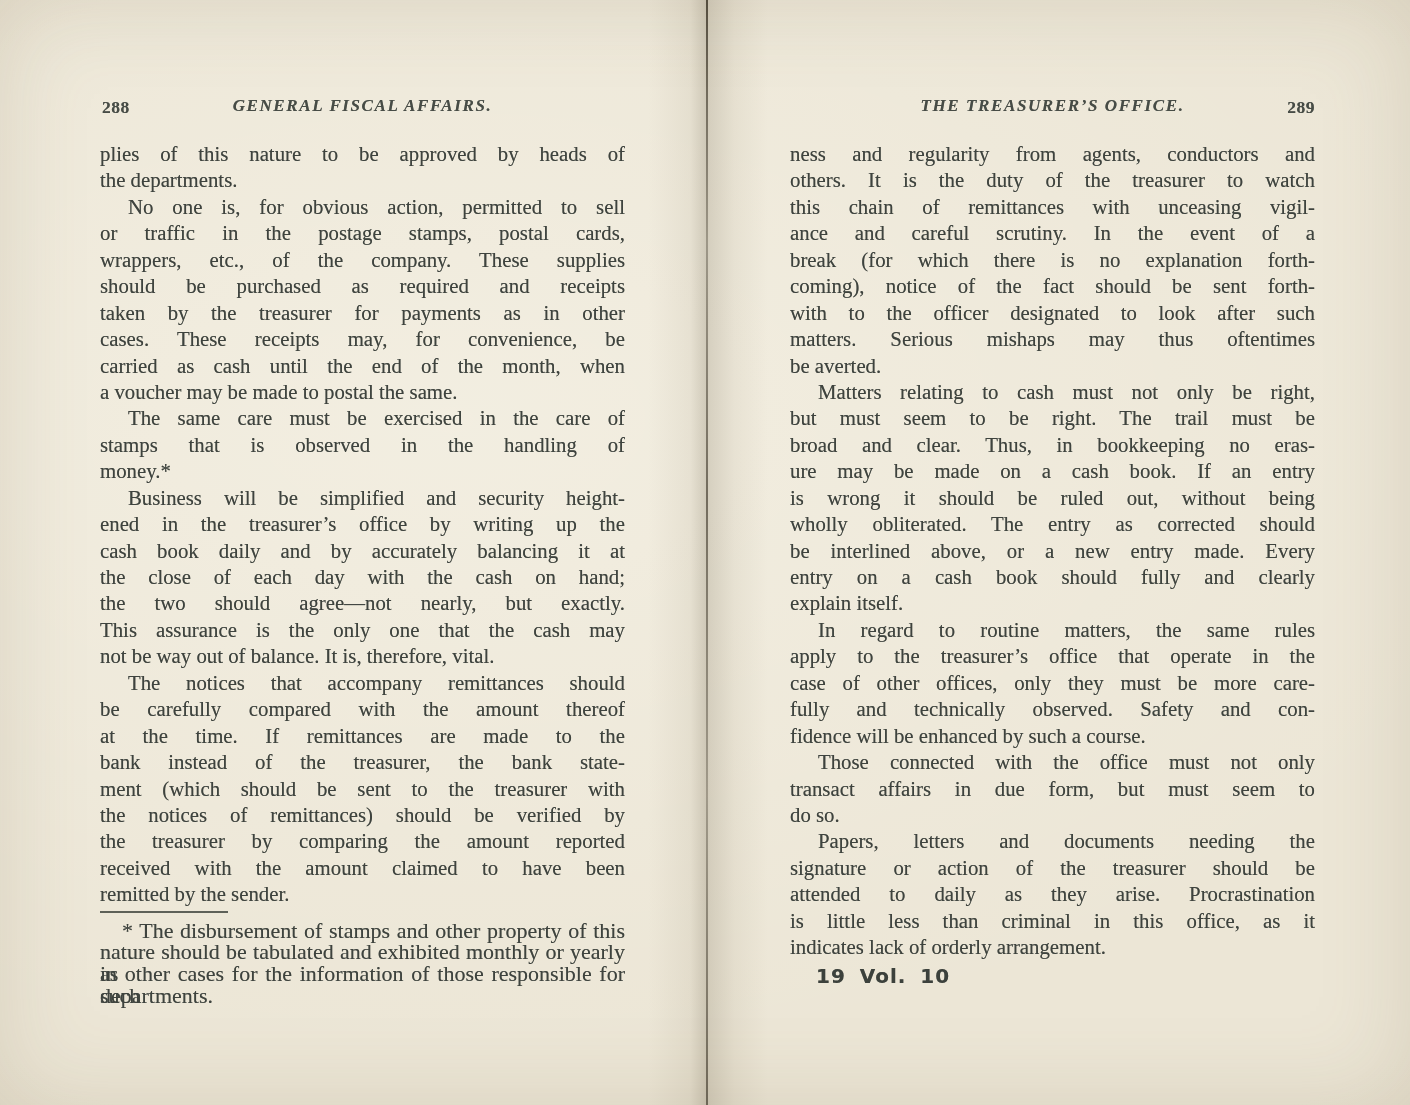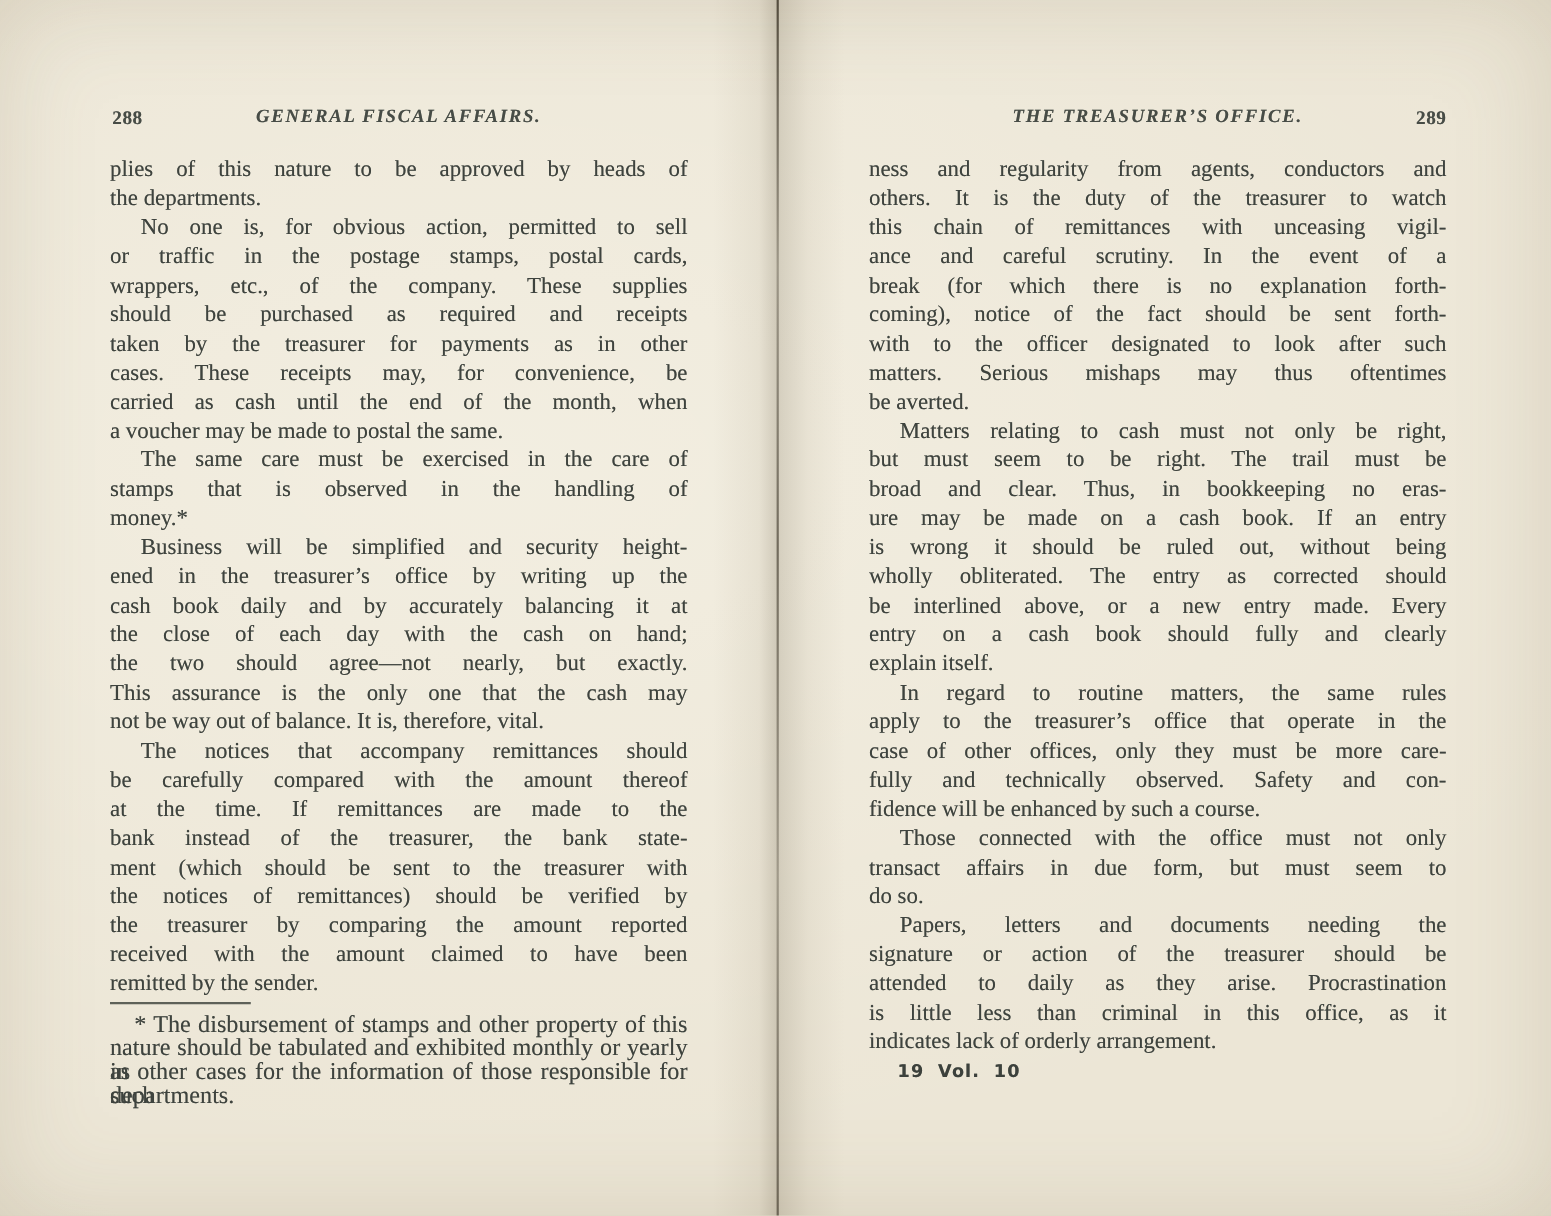--- a/index.html
+++ b/index.html
@@ -78,21 +78,21 @@
     font-size: 22px; height: 21.8px; line-height: 21.8px;
     text-align: justify; text-align-last: justify;
     text-shadow: 0 0 0.5px rgba(62,67,62,0.5);
   }
   .fn-line.last   { text-align-last: left; }
   .fn-line.indent { text-indent: 22px; }
 
   .signature {
     margin-top: 3px; padding-left: 26px;
     font-family: "DejaVu Sans", sans-serif;
-    font-weight: bold; font-size: 16px;
+    font-weight: bold; font-size: 20px;
     letter-spacing: 1px; word-spacing: 6px;
     color: #3c413c;
     text-shadow: 0 0 0.5px rgba(60,65,60,0.5);
   }
 </style>
 </head>
 <body>
 
 <div class="vignette"></div>
 <div class="gutter-shadow"></div>

